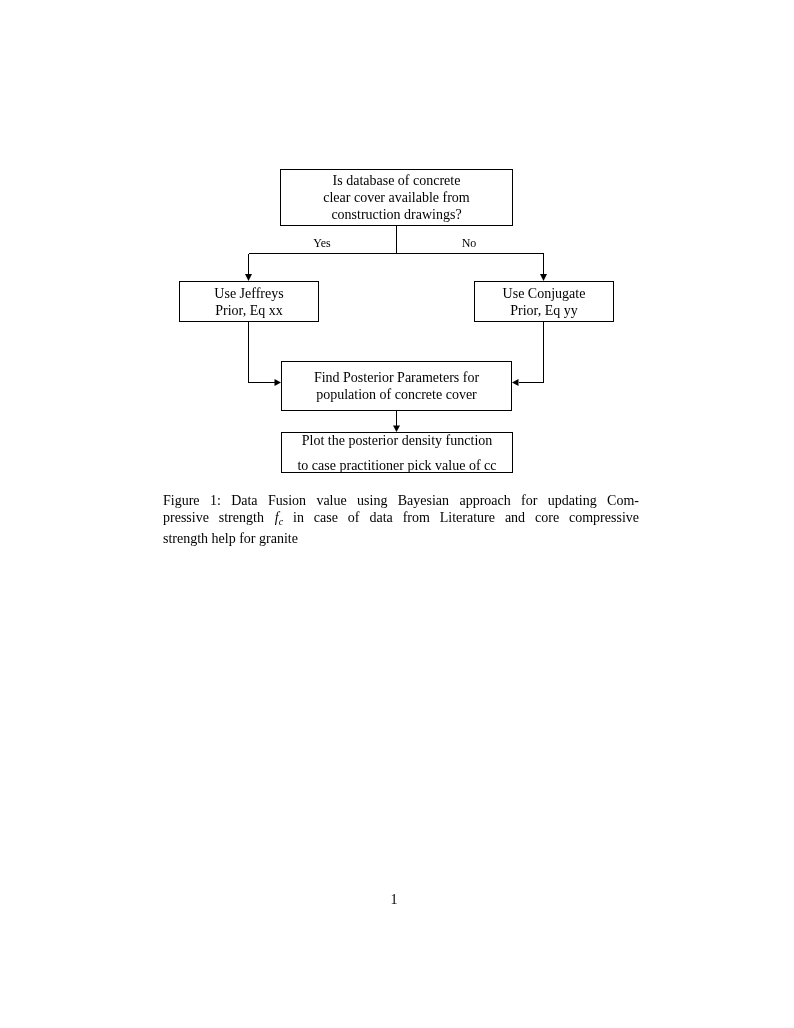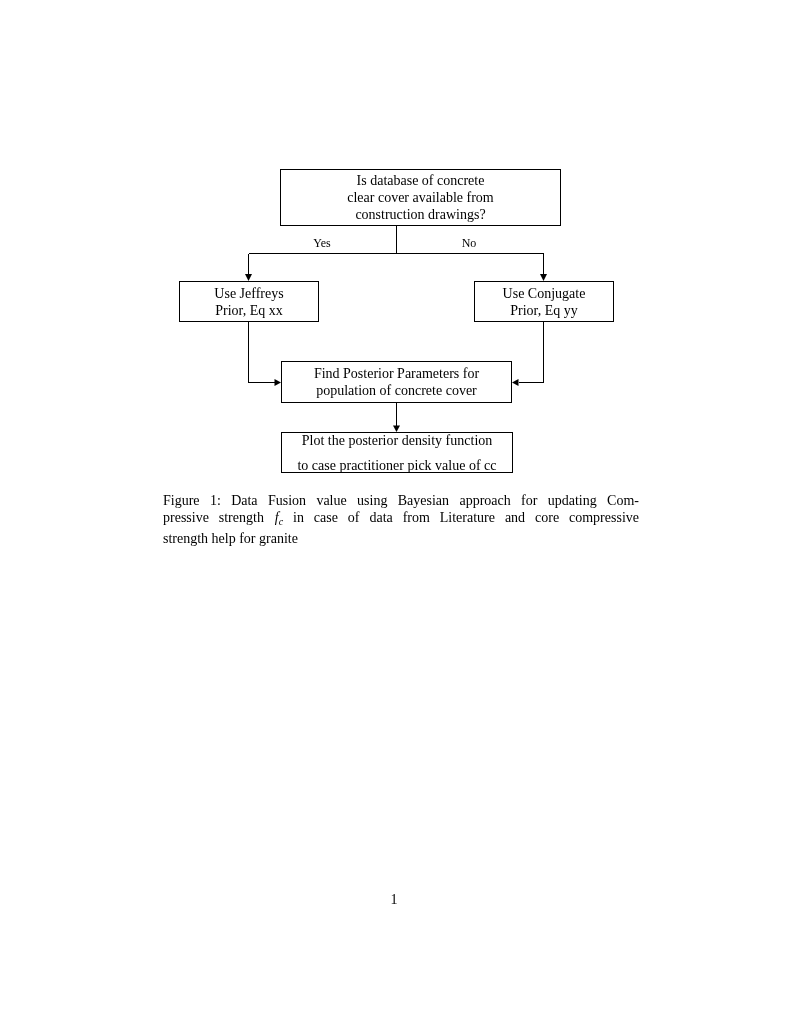--- a/index.html
+++ b/index.html
@@ -26,24 +26,24 @@
     background: #fff;
     display: flex;
     flex-direction: column;
     justify-content: center;
     align-items: center;
     text-align: center;
     font-size: 14px;
     line-height: 17px;
   }
   .node-line { white-space: nowrap; }
-  .n-question  { left: 280px; top: 169px; width: 281px; height: 57px; }
+  .n-question  { left: 280px; top: 169px; width: 233px; height: 57px; }
   .n-jeffreys  { left: 179px; top: 281px; width: 140px; height: 41px; text-align: center; }
   .n-conjugate { left: 474px; top: 281px; width: 140px; height: 41px; }
-  .n-posterior { left: 281px; top: 361px; width: 231px; height: 42px; }
+  .n-posterior { left: 281px; top: 361px; width: 231px; height: 50px; }
   .n-plot      { left: 281px; top: 432px; width: 232px; height: 41px; gap: 8px; }
   .edge-label {
     position: absolute;
     top: 235px;
     transform: translateX(-50%);
     font-size: 12px;
     line-height: 17px;
     white-space: nowrap;
   }
   .el-yes { left: 322px; }

